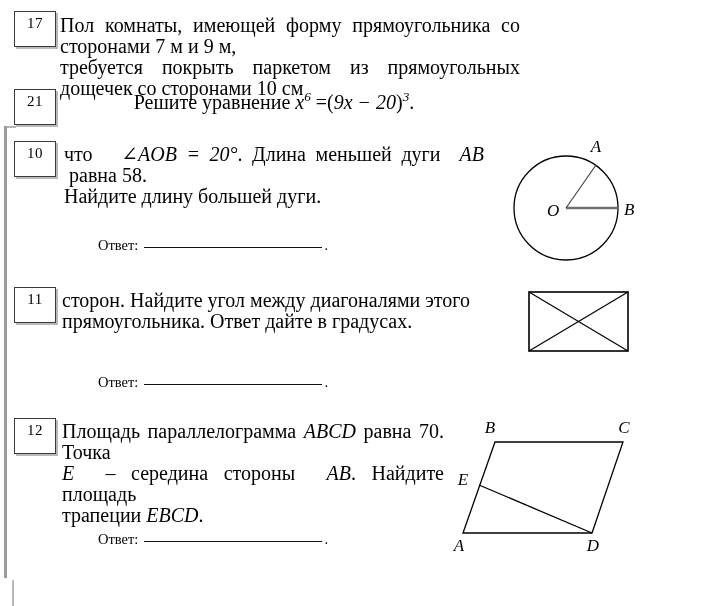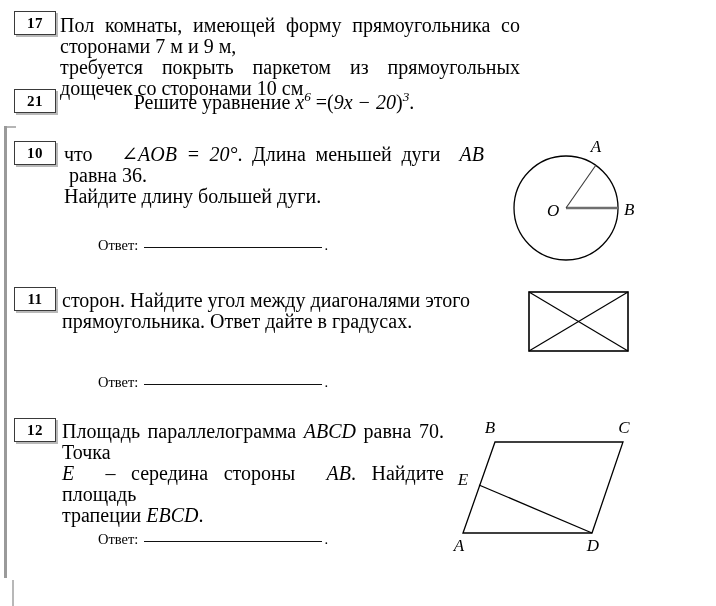--- a/index.html
+++ b/index.html
@@ -45,28 +45,28 @@
   .task {
     position: absolute;
     left: 0;
     width: 716px;
   }
 
   
   .num-box {
     position: absolute;
     width: 42px;
-    height: 24px;
+    height: 36px;
     box-sizing: border-box;
     border: 1.5px solid #3a3a3a;
     background: #ffffff;
     box-shadow: 2px 2px 0 0 #b9b9b9;
     text-align: center;
     font-family: "Liberation Serif", "DejaVu Serif", serif;
-    font-weight: bold;
+    font-weight: normal;
     font-size: 15px;
     line-height: 22px;
     letter-spacing: 0.5px;
   }
 
   .body-text {
     position: absolute;
     font-size: 20px;
     line-height: 21px;
     text-align: justify;
@@ -134,21 +134,21 @@
 
 <div class="task">
   <div class="num-box" style="left:14px; top:141px;">
     <span>10</span>
   </div>
   <div class="body-text" style="left:64px; top:144px; width:420px;">
     <div>
       <span>что</span>
       &nbsp;&nbsp;<span class="it">∠AOB = 20°</span><span>. Длина меньшей дуги</span>
       &nbsp;<span class="it">AB</span>
-      &nbsp;<span>равна 36.</span>
+      &nbsp;<span>равна 58.</span>
     </div>
     <div class="last-line">Найдите длину большей дуги.</div>
   </div>
 
   <div class="answer" style="left:65px; top:237px;">
     <span>Ответ:</span><span class="rule"></span><span class="dot">.</span>
   </div>
 
   <div class="figure" style="left:500px; top:130px;">
     <svg width="216" height="130" viewBox="0 0 216 130" xmlns="http://www.w3.org/2000/svg">

